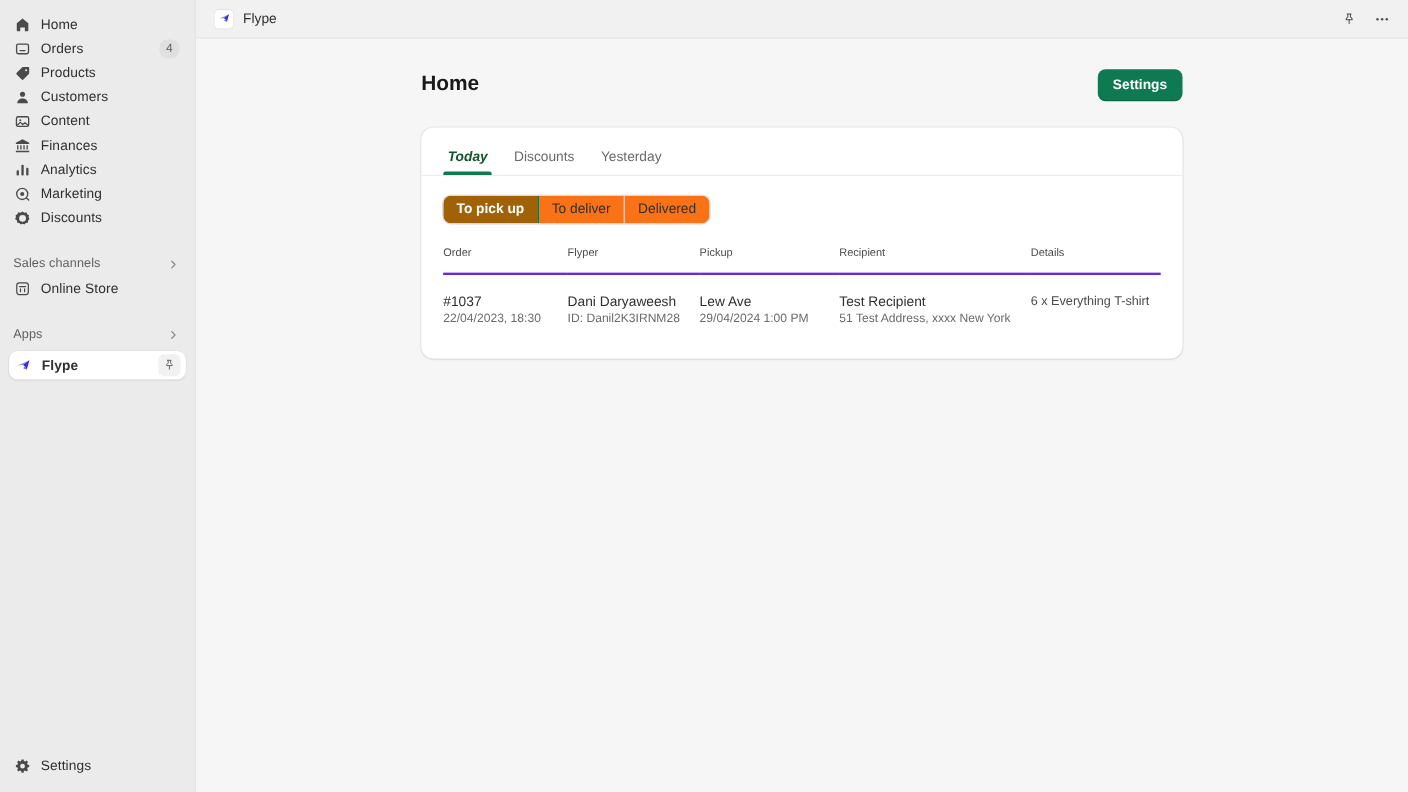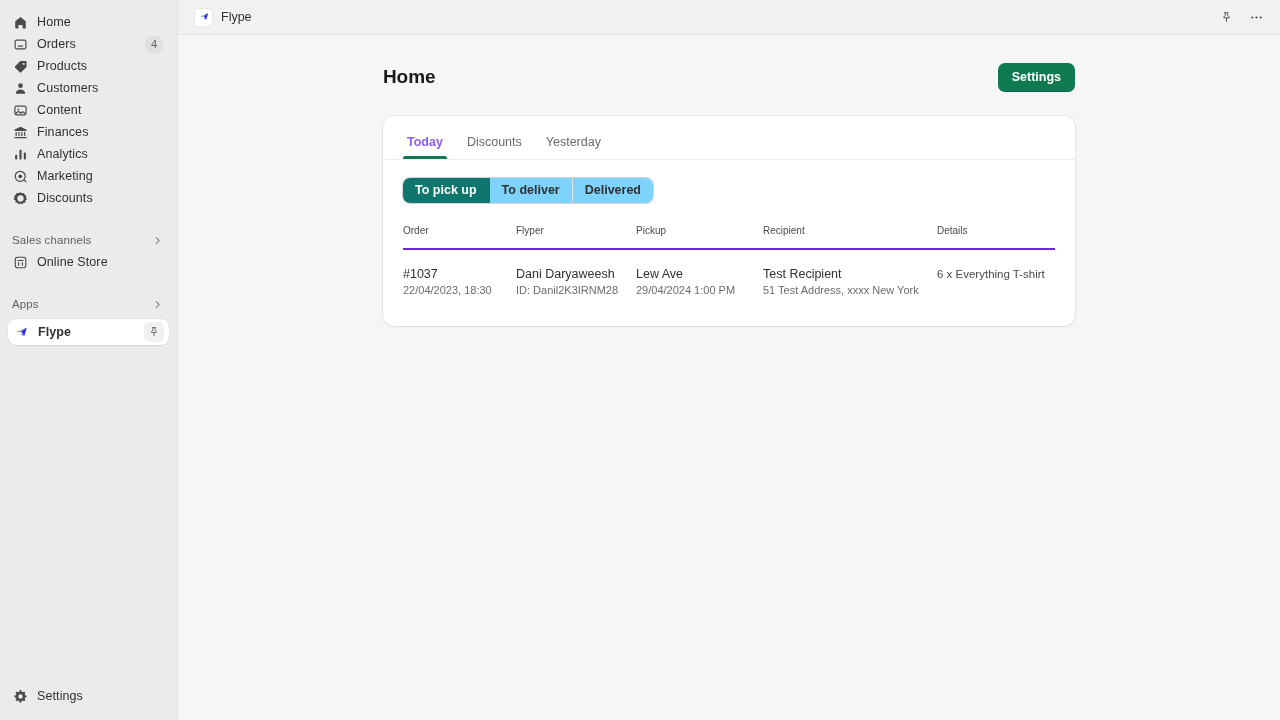--- a/index.html
+++ b/index.html
@@ -255,22 +255,23 @@
   }
   .tab {
     font-size: 12.5px;
     color: #6b6b6b;
     padding: 0 12px 10px 12px;
     cursor: pointer;
     position: relative;
     white-space: nowrap;
   }
   .tab.active {
-    color: #8b5cf6;
+    color: #14532d;
     font-weight: 600;
+    font-style: italic;
   }
   .tab.active::after {
     content: "";
     position: absolute;
     left: 8px; right: 8px;
     bottom: 0;
     height: 3px;
     border-radius: 2px 2px 0 0;
     background: #0f7a52;
   }
@@ -284,30 +285,29 @@
     border-radius: 7px;
     overflow: hidden;
     box-shadow: 0 0 0 1px #d5d5d5;
     margin-bottom: 22px;
   }
   .seg {
     font-size: 12.5px;
     padding: 0 12px;
     height: 25px;
     line-height: 25px;
-    background: #7dd3fc;
+    background: #f97316;
     color: #303030;
     cursor: pointer;
     border-right: 1px solid #e0e0e0;
     white-space: nowrap;
-    font-weight: bold;
   }
   .seg:last-child { border-right: none; }
   .seg.active {
-    background: #0f766e;
+    background: #a16207;
     color: #ffffff;
     font-weight: 600;
     border-right-color: #0f7a52;
   }
 
   table.orders {
     width: 100%;
     border-collapse: collapse;
   }
   table.orders th {

